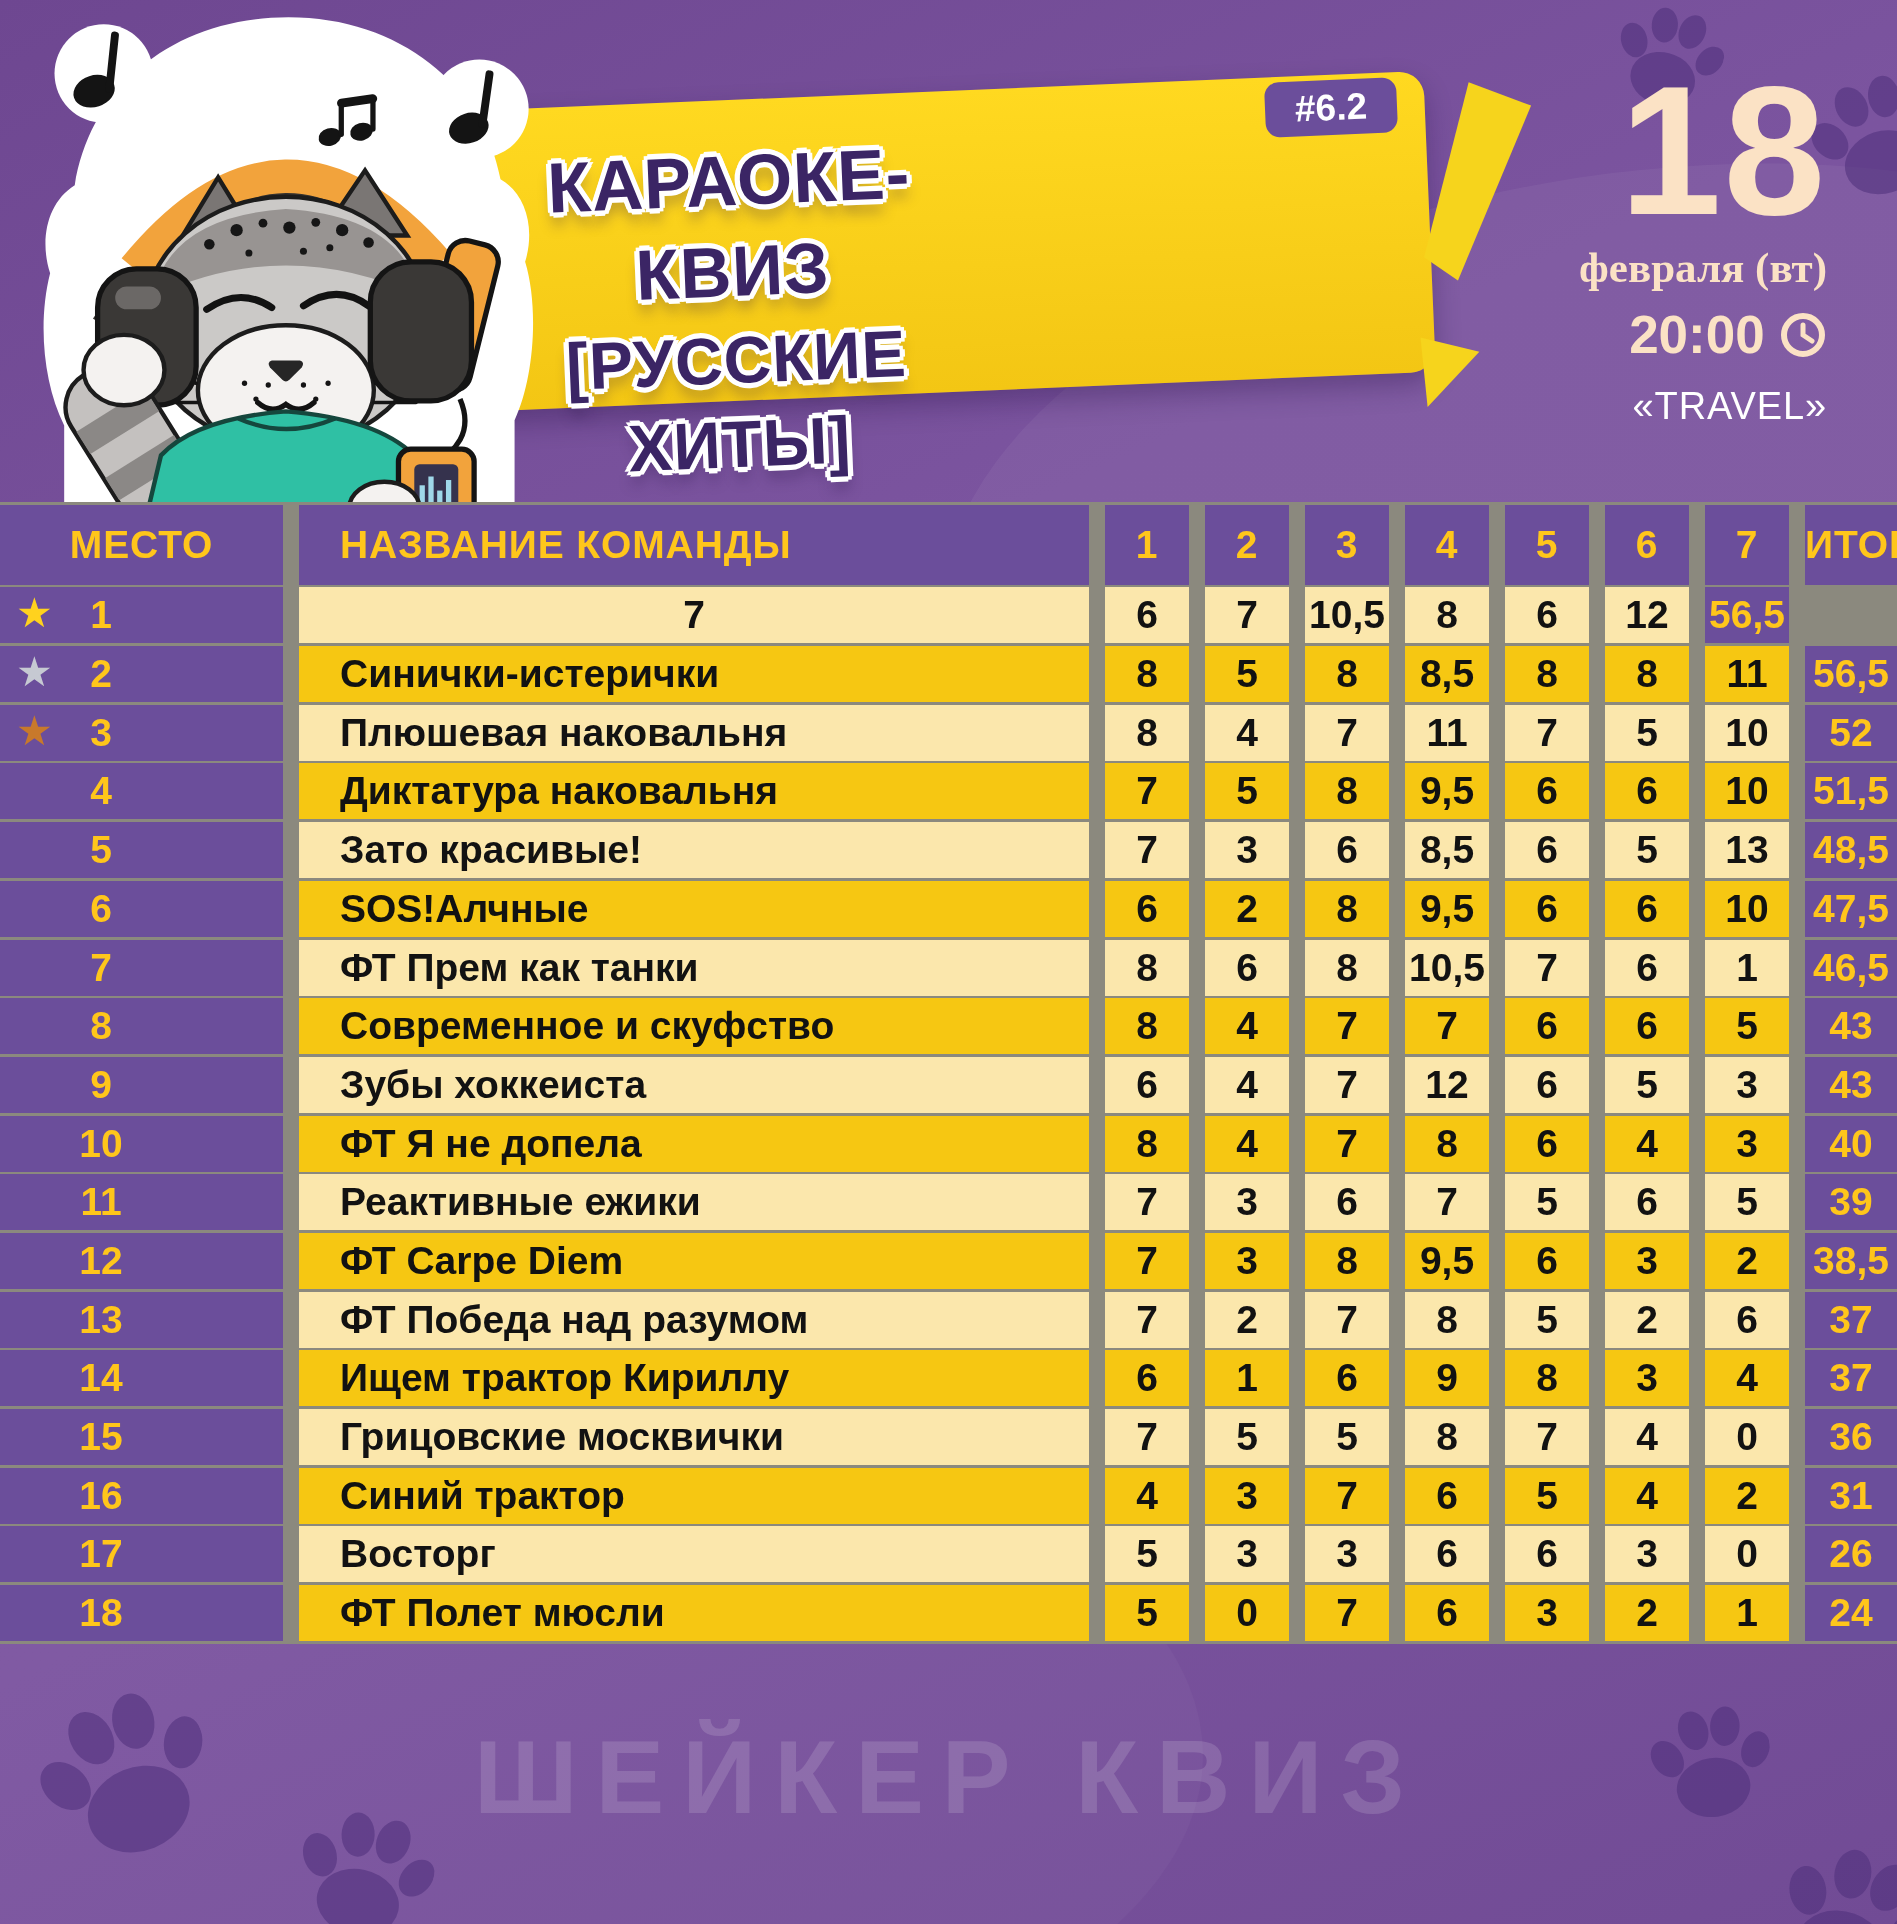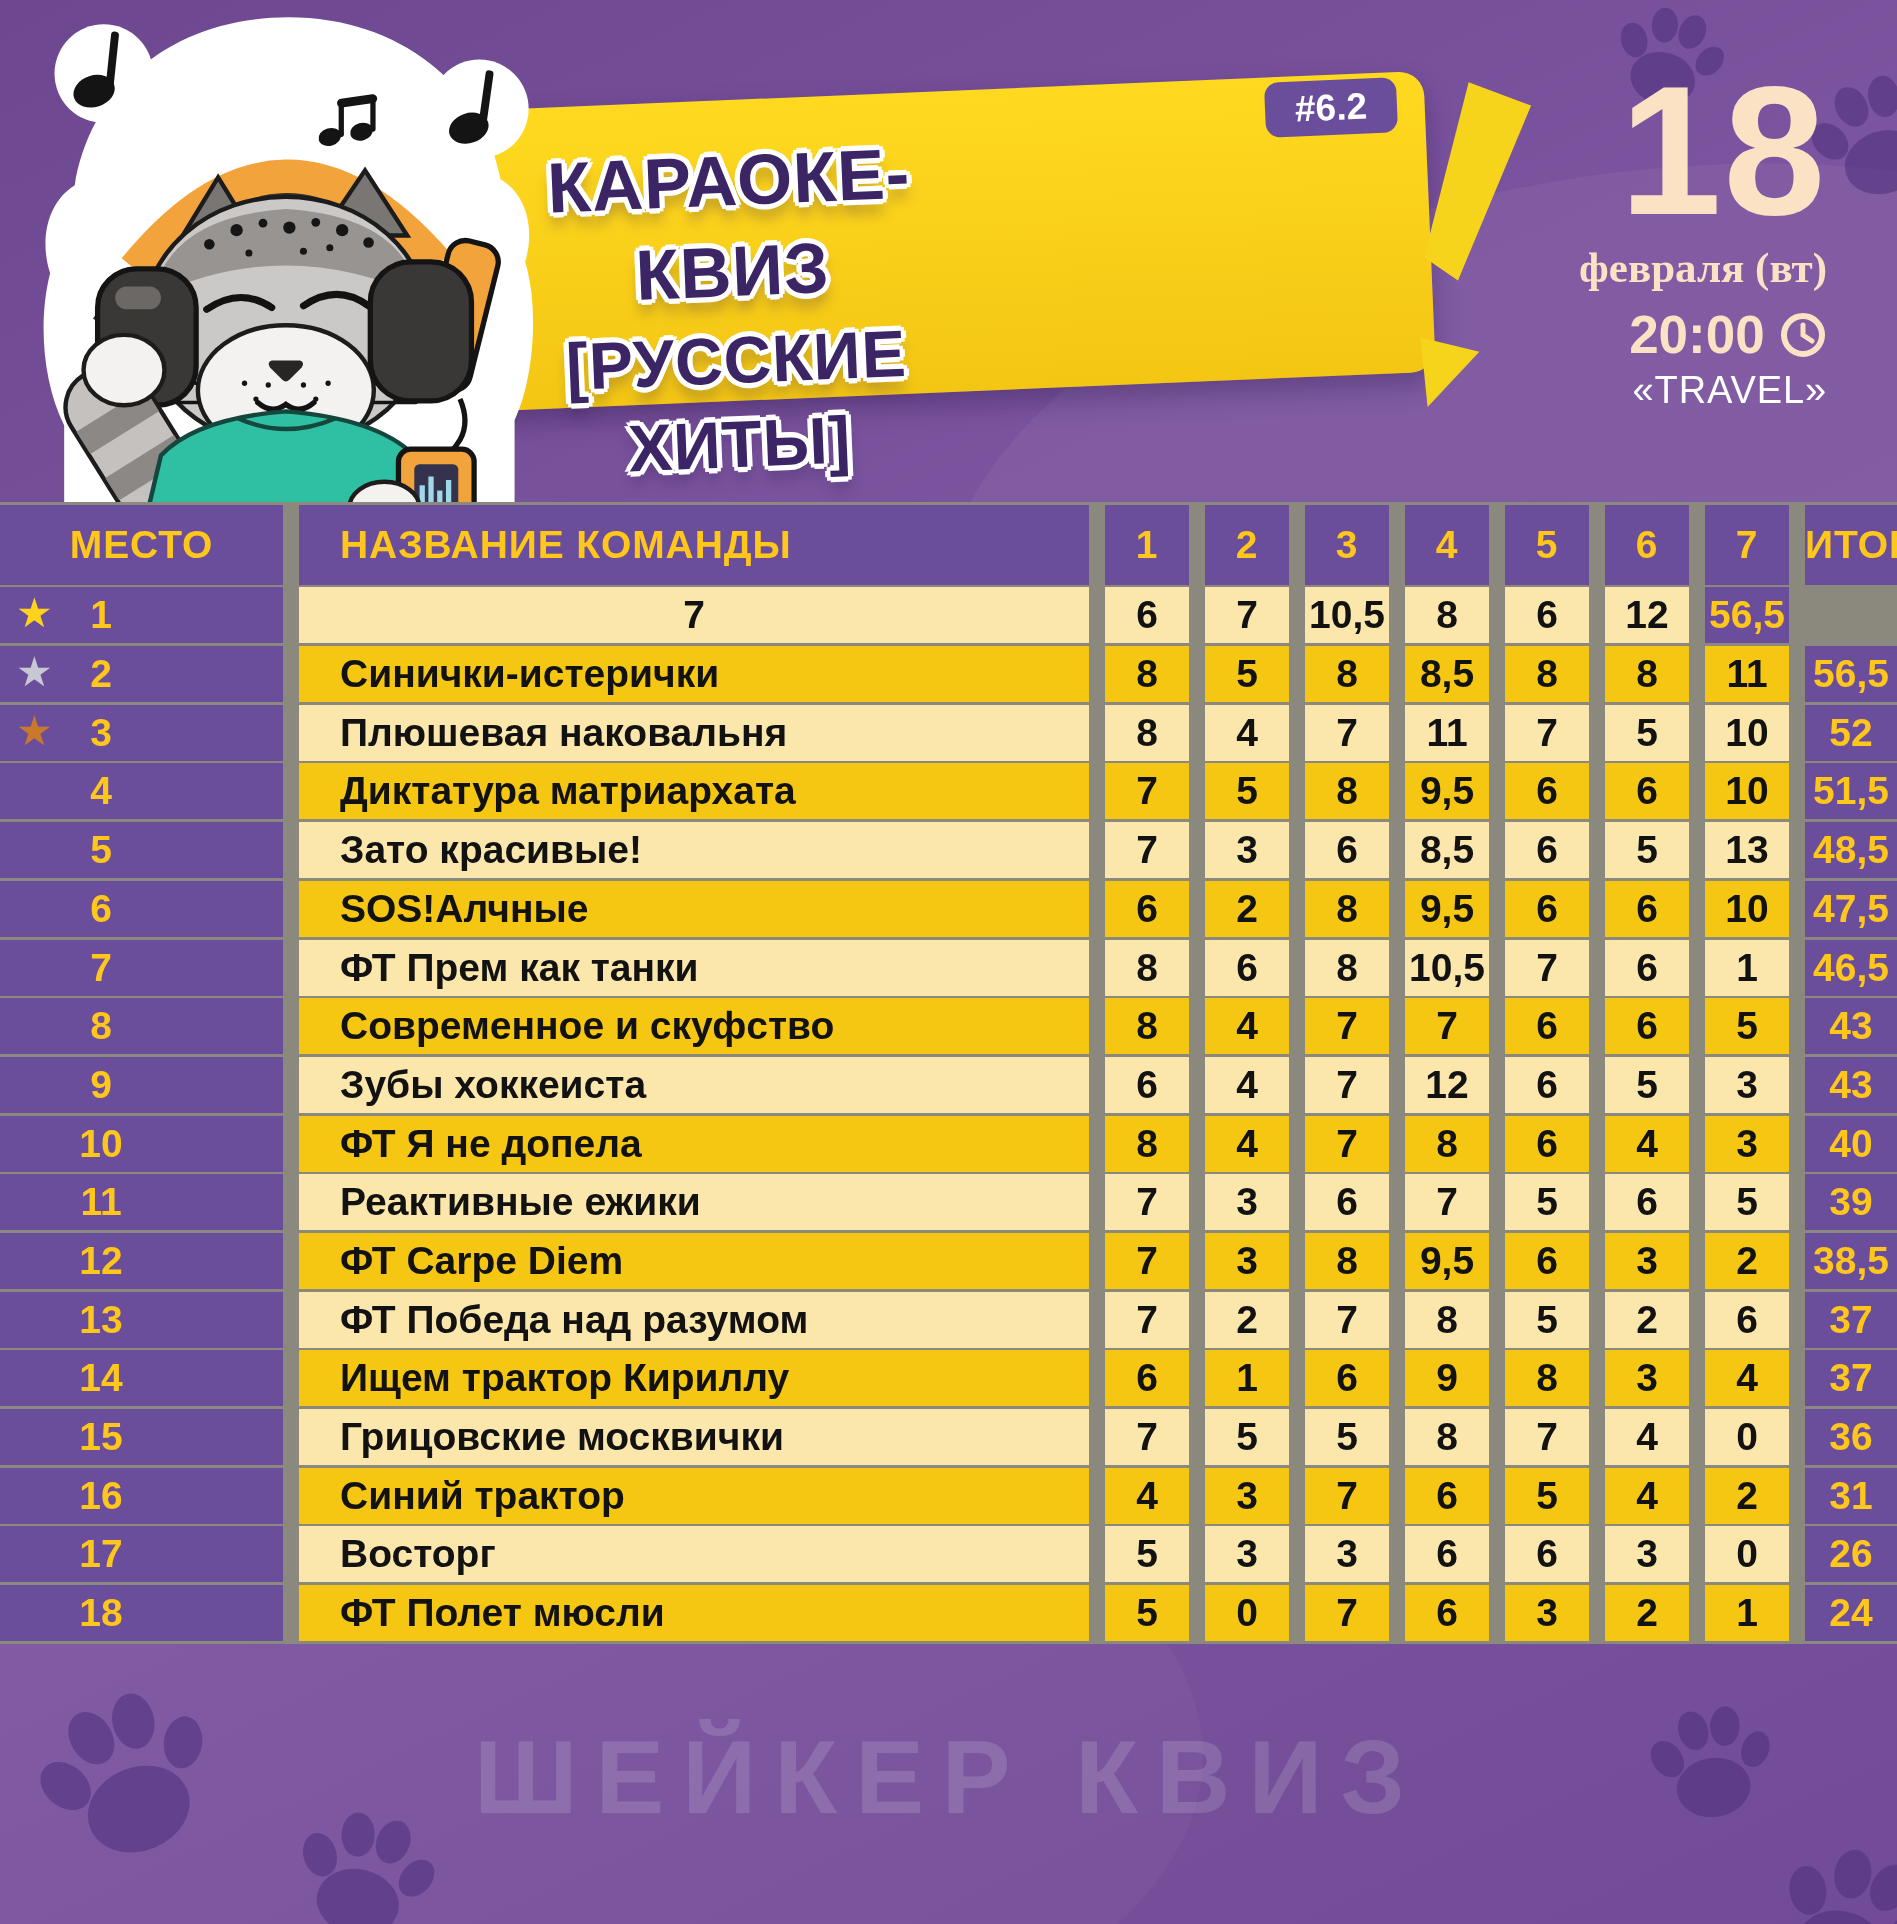--- a/index.html
+++ b/index.html
@@ -40,21 +40,21 @@
     color:#ffffff;font-size:37px;font-weight:700;
   }
   .exclaim{position:absolute;left:1415px;top:77px;width:143px;height:339px;}
 
   
   .dateblock{position:absolute;right:70px;top:64px;text-align:right;color:#fbe2c5;}
   .date-day{font-size:183px;font-weight:800;line-height:0.95;letter-spacing:1.8px;}
   .date-month{font-size:43px;font-weight:700;margin-top:5px;font-family:Liberation Serif, serif;}
   .date-time-row{display:flex;align-items:center;justify-content:flex-end;gap:14.3px;margin-top:12.5px;}
   .date-time{font-size:53px;font-weight:700;}
-  .date-venue{font-size:38px;font-weight:500;color:#ffffff;margin-top:4px;letter-spacing:0.9px;}
+  .date-venue{font-size:38px;font-weight:500;color:#ffffff;margin-top:20px;letter-spacing:0.9px;}
 
   
   .mascot{position:absolute;left:16px;top:5.3px;width:545px;height:519px;}
 
   
   .table{
     position:absolute;left:0;top:502px;width:1897px;
     display:flex;flex-direction:column;gap:2.7px;
     background:#8b897e;padding:2.7px 0;
   }
@@ -300,21 +300,21 @@
         <div class="cell score-cell">5</div>
         <div class="cell score-cell">10</div>
         <div class="cell total-cell">52</div>
       </div>
 
       <div class="trow odd">
         <div class="cell place-cell">
 
           <span class="place-num">4</span>
         </div>
-        <div class="cell team-cell">Диктатура матриархата</div>
+        <div class="cell team-cell">Диктатура наковальня</div>
         <div class="cell score-cell">7</div>
         <div class="cell score-cell">5</div>
         <div class="cell score-cell">8</div>
         <div class="cell score-cell">9,5</div>
         <div class="cell score-cell">6</div>
         <div class="cell score-cell">6</div>
         <div class="cell score-cell">10</div>
         <div class="cell total-cell">51,5</div>
       </div>
 

